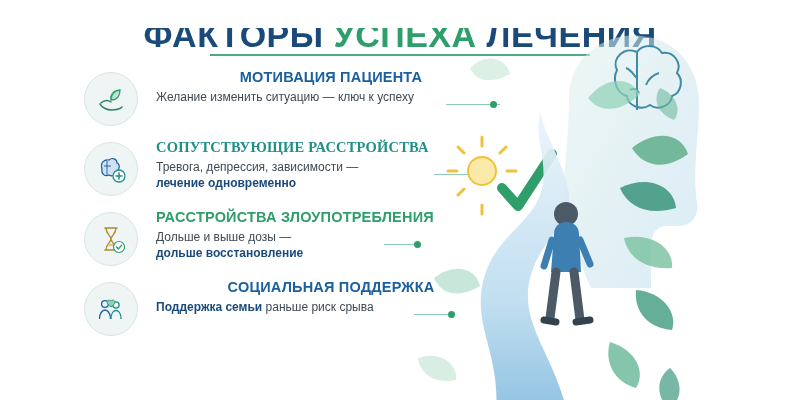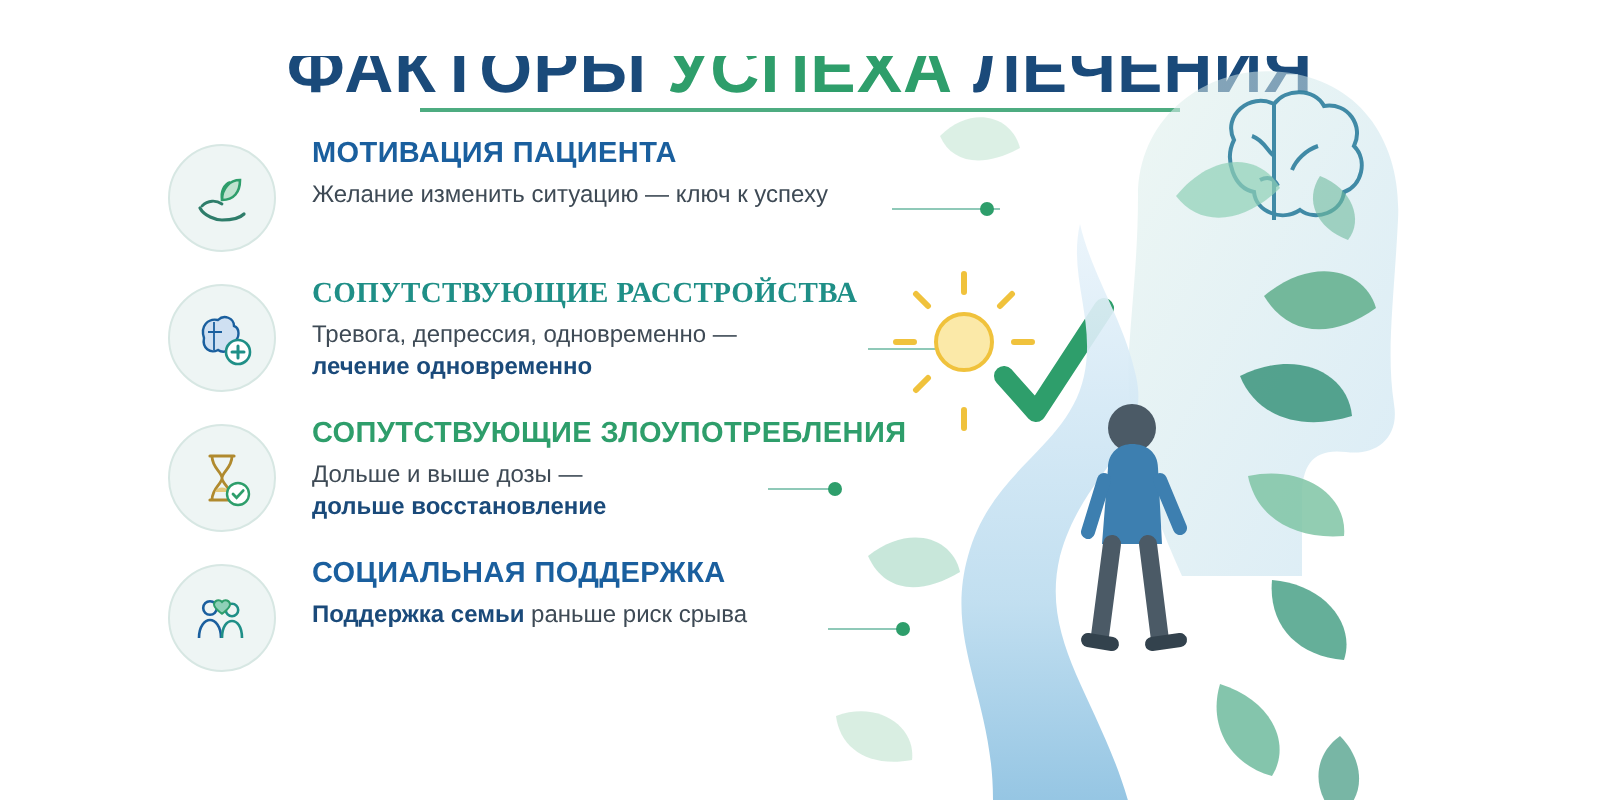--- a/index.html
+++ b/index.html
@@ -82,21 +82,21 @@
     width: 350px;
   }
   .ihead {
     font-size: 14.5px;
     font-weight: bold;
     letter-spacing: 0.2px;
     margin: 0 0 4px 0;
     line-height: 1.1;
     white-space: nowrap;
   }
-  .h-blue { color: #1a5f9e; }
+  .h-blue { color: #1a5f9e; text-align: center; }
   .h-teal { color: #1f8f87; font-family: Liberation Serif, serif; }
   .h-green { color: #2e9e6b; }
   .idesc {
     font-size: 12px;
     color: #3e4a55;
     line-height: 1.32;
     margin: 0;
   }
   .idesc b { color: #1a4a7a; }
 
@@ -161,40 +161,40 @@
         <svg width="34" height="34" viewBox="0 0 34 34">
           <path d="M8 17 c-2 -6 2 -10 7 -9 c3 -3 8 -1 8 3 c3 1 3 6 0 8 c0 4 -5 6 -8 4 c-4 2 -8 -1 -7 -6 z" fill="#cfe0f2" stroke="#1a5f9e" stroke-width="1.2"></path>
           <path d="M13 9 v14 M10 14 h7" fill="none" stroke="#1a5f9e" stroke-width="0.9"></path>
           <circle cx="25" cy="24" r="6" fill="#ffffff" stroke="#1f8f87" stroke-width="1.3"></circle>
           <path d="M25 21 v6 M22 24 h6" stroke="#1f8f87" stroke-width="1.5" stroke-linecap="round"></path>
         </svg>
       </div>
       <div class="itxt">
         <p class="ihead h-teal">СОПУТСТВУЮЩИЕ РАССТРОЙСТВА</p>
         <p class="idesc">
-          <span>Тревога, депрессия, одновременно —</span><br>
+          <span>Тревога, депрессия, зависимости —</span><br>
           <b>лечение одновременно</b>
         </p>
       </div>
       <div class="conn" style="left:350px; top:36px; width:48px;"></div>
       <div class="dot" style="left:392px; top:33px;"></div>
     </div>
 
     <div class="item">
       <div class="badge">
         <svg width="34" height="34" viewBox="0 0 34 34">
           <path d="M11 6 h12 M11 28 h12" stroke="#b08a2e" stroke-width="1.6" stroke-linecap="round"></path>
           <path d="M12 6 c0 6 5 8 5 11 c0 3 -5 5 -5 11 M22 6 c0 6 -5 8 -5 11 c0 3 5 5 5 11" fill="none" stroke="#b08a2e" stroke-width="1.4"></path>
           <path d="M13.5 24 c1 -3 6 -3 7 0 z" fill="#e6c878"></path>
           <circle cx="25" cy="25" r="5.5" fill="#ffffff" stroke="#2e9e6b" stroke-width="1.2"></circle>
           <path d="M22.5 25 l1.8 1.9 l3.3 -3.6" fill="none" stroke="#2e9e6b" stroke-width="1.4" stroke-linecap="round"></path>
         </svg>
       </div>
       <div class="itxt">
-        <p class="ihead h-green">СОПУТСТВУЮЩИЕ ЗЛОУПОТРЕБЛЕНИЯ</p>
+        <p class="ihead h-green">РАССТРОЙСТВА ЗЛОУПОТРЕБЛЕНИЯ</p>
         <p class="idesc">
           <span>Дольше и выше дозы —</span><br>
           <b>дольше восстановление</b>
         </p>
       </div>
       <div class="conn" style="left:300px; top:36px; width:36px;"></div>
       <div class="dot" style="left:330px; top:33px;"></div>
     </div>
 
     <div class="item">

